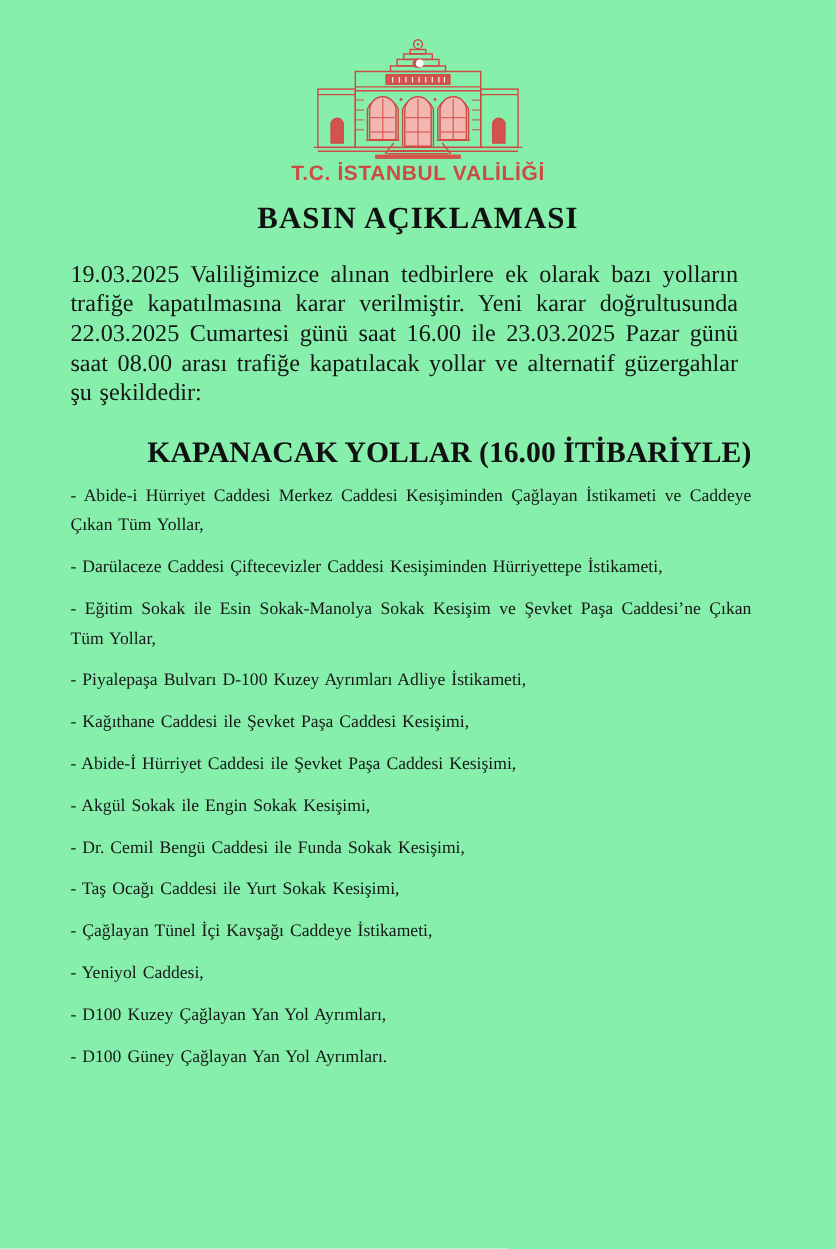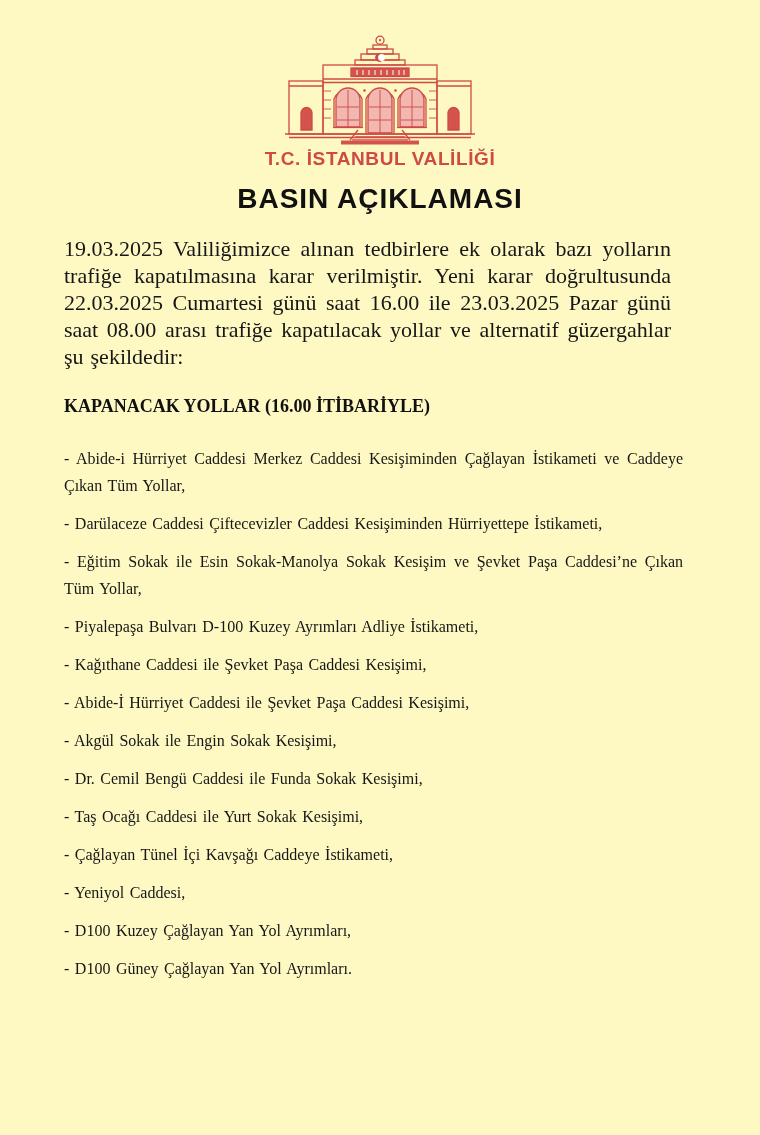--- a/index.html
+++ b/index.html
@@ -10,21 +10,21 @@
   body {
     width: 760px;
     height: 1135px;
     overflow: hidden;
     font-family: "Liberation Serif", serif;
     color: #161616;
   }
   .page {
     width: 760px;
     height: 1135px;
-    background: #fef9c3;
+    background: #86efac;
     box-sizing: border-box;
   }
   header.doc-header {
     padding-top: 34px;
     text-align: center;
   }
   .logo-wrap svg {
     display: block;
     margin: 0 auto;
   }
@@ -35,36 +35,36 @@
     font-size: 19px;
     letter-spacing: 0.6px;
     color: #CE4A45;
   }
   h1.doc-title {
     margin: 13px 0 14px 0;
     font-size: 28px;
     font-weight: bold;
     letter-spacing: 1px;
     color: #111111;
-    font-family: Liberation Sans, sans-serif;
+    font-family: Liberation Serif, serif;
   }
   main.content {
     padding: 0 77px 0 64px; 
   }
   p.intro {
     margin: 20px 12px 0 0;
     font-size: 22px;
     line-height: 27px;
     text-align: justify;
     word-spacing: 1.5px;
   }
   h2.section-heading {
-    margin: 26px 0 28px 0;
-    text-align: left;
-    font-size: 18px;
+    margin: 26px 0 10px 0;
+    text-align: right;
+    font-size: 27px;
     font-weight: bold;
     color: #111111;
   }
   p.road {
     margin: 0 0 11px 0;
     font-size: 16px;
     line-height: 27px;
     text-align: justify;
     word-spacing: 1.5px;
   }

